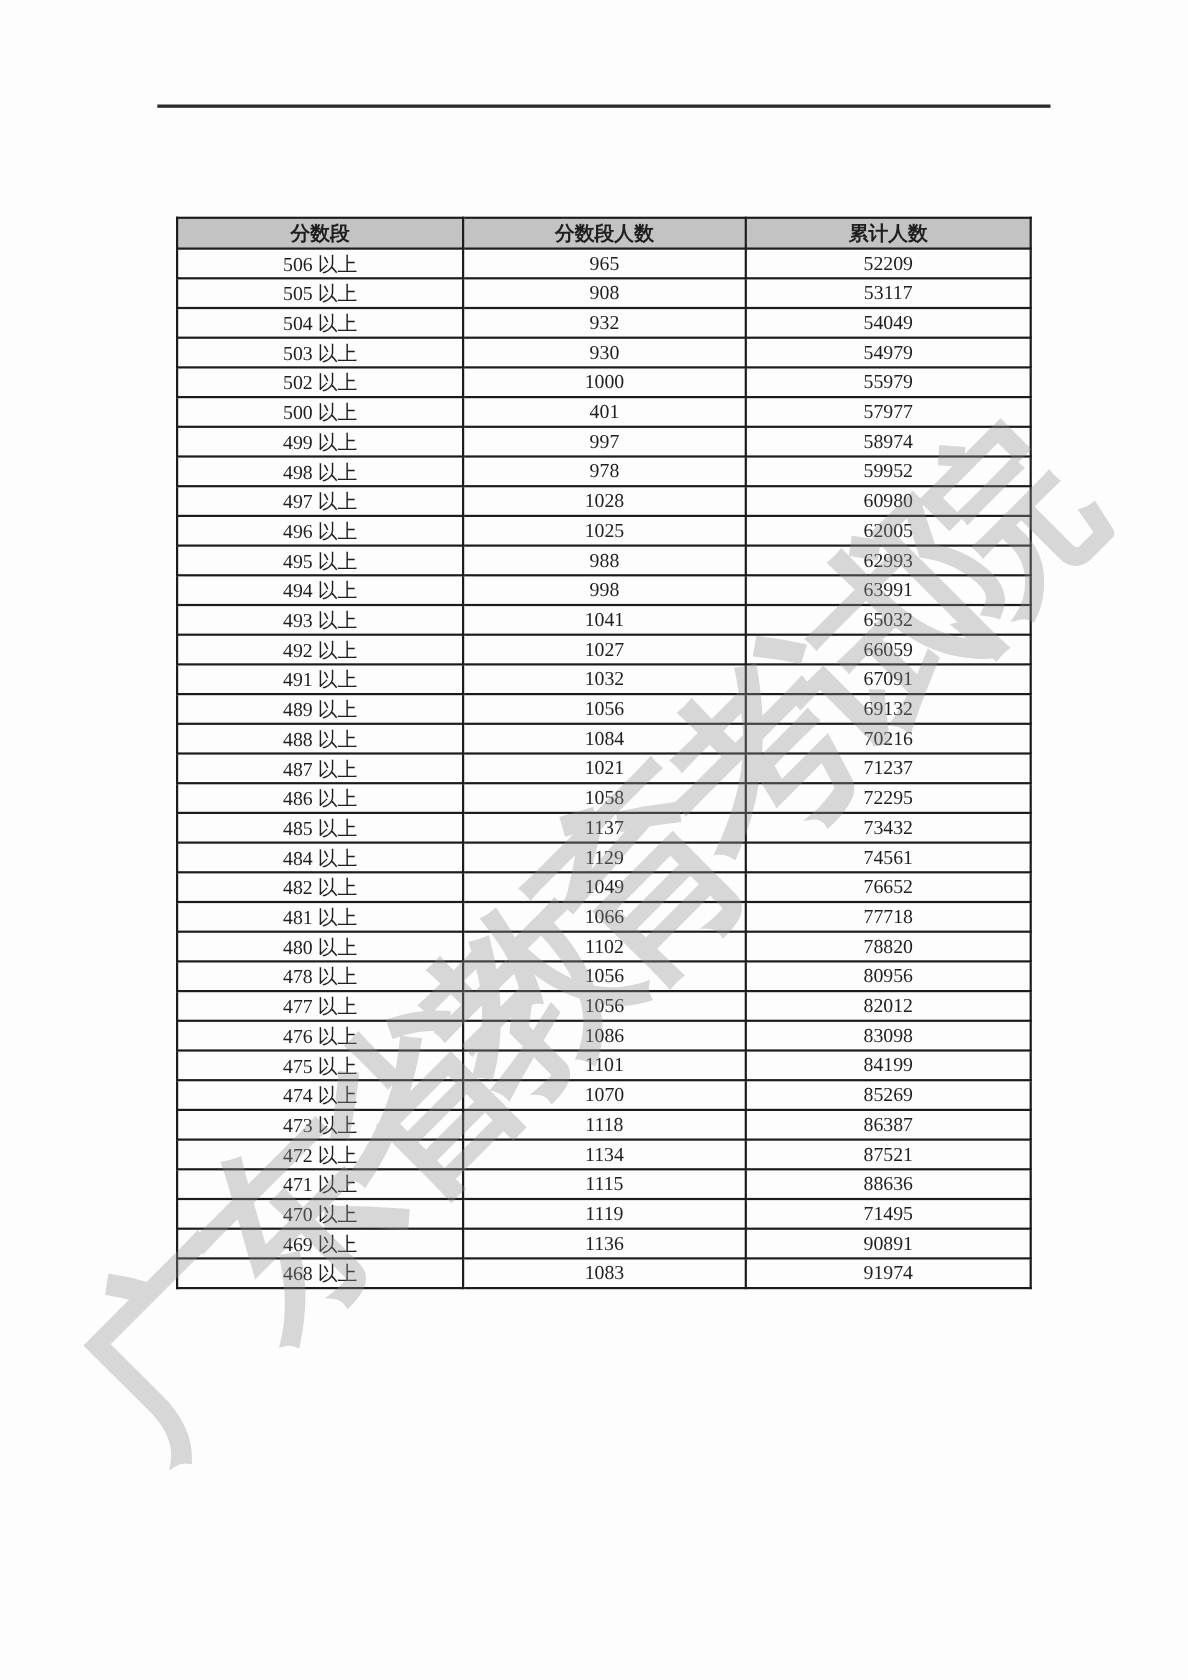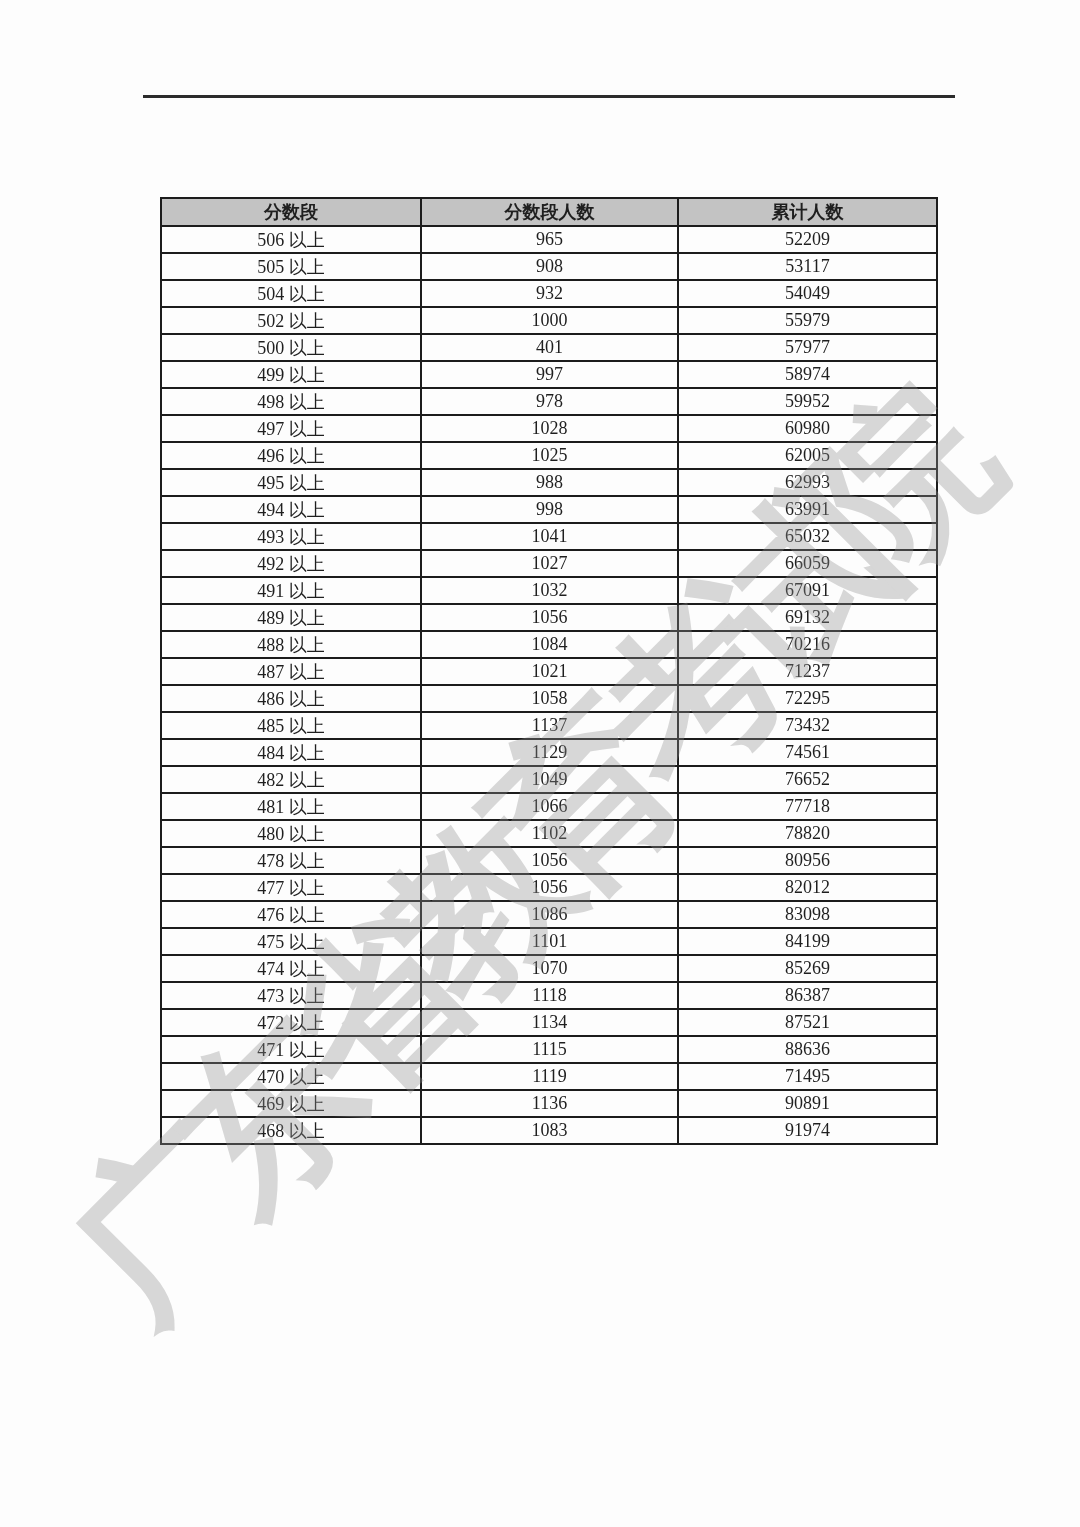--- a/index.html
+++ b/index.html
@@ -97,20 +97,25 @@
           <td>505 以上</td>
           <td>908</td>
           <td>53117</td>
         </tr>
         <tr>
           <td>504 以上</td>
           <td>932</td>
           <td>54049</td>
         </tr>
         <tr>
+          <td>503 以上</td>
+          <td>930</td>
+          <td>54979</td>
+        </tr>
+        <tr>
           <td>502 以上</td>
           <td>1000</td>
           <td>55979</td>
         </tr>
         <tr>
           <td>500 以上</td>
           <td>401</td>
           <td>57977</td>
         </tr>
         <tr>

